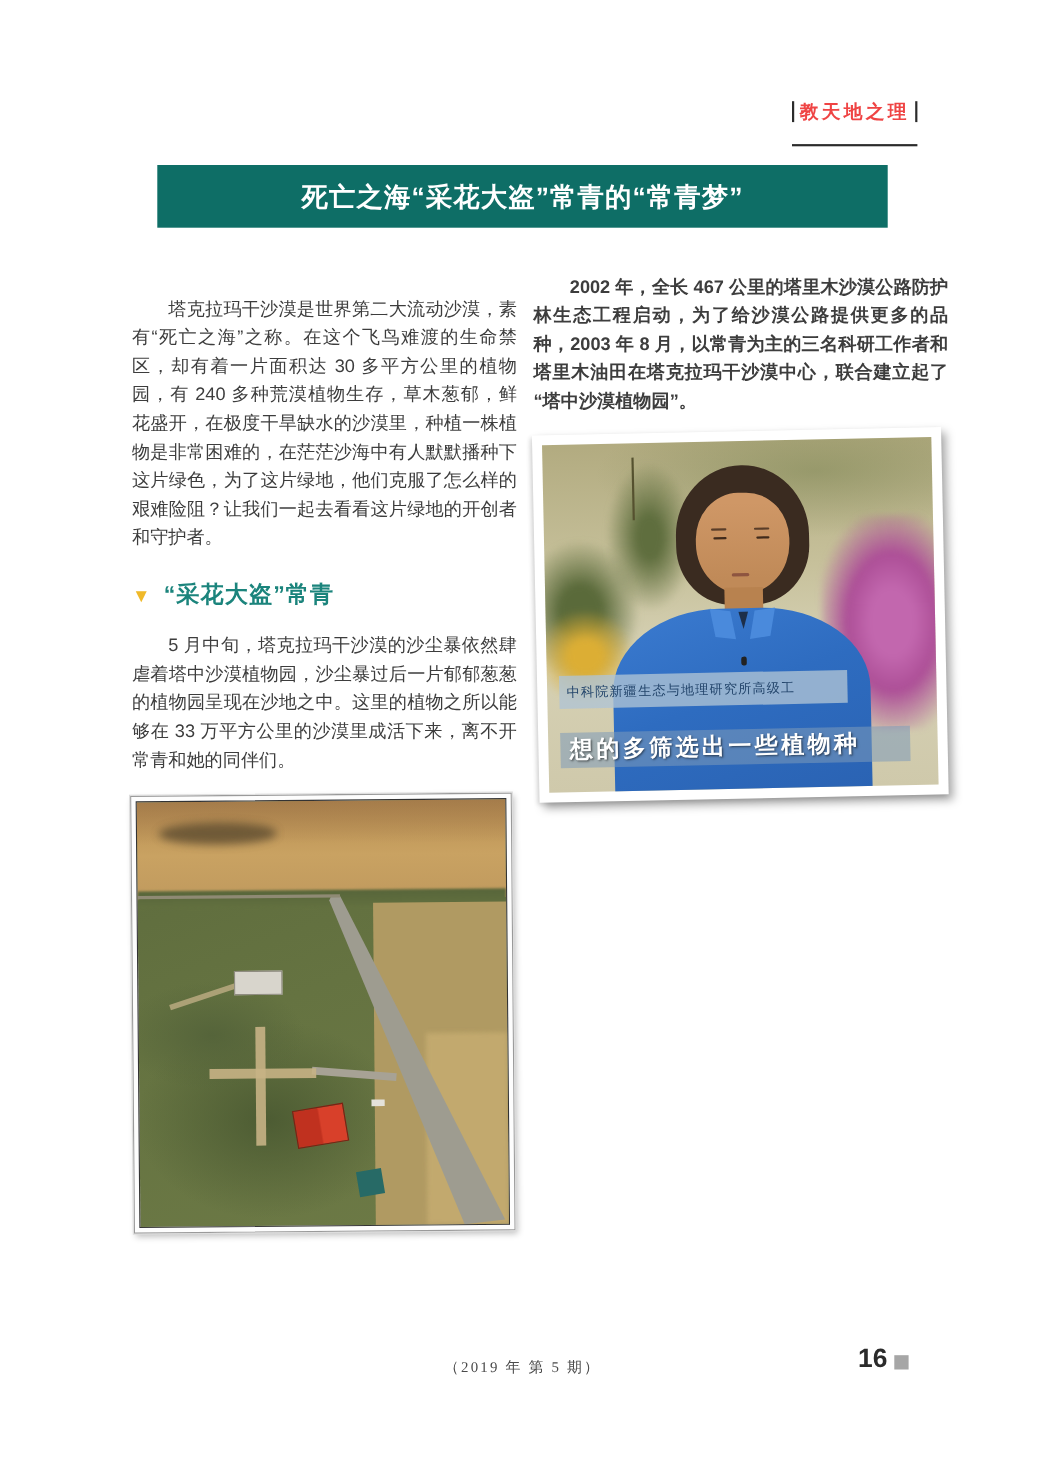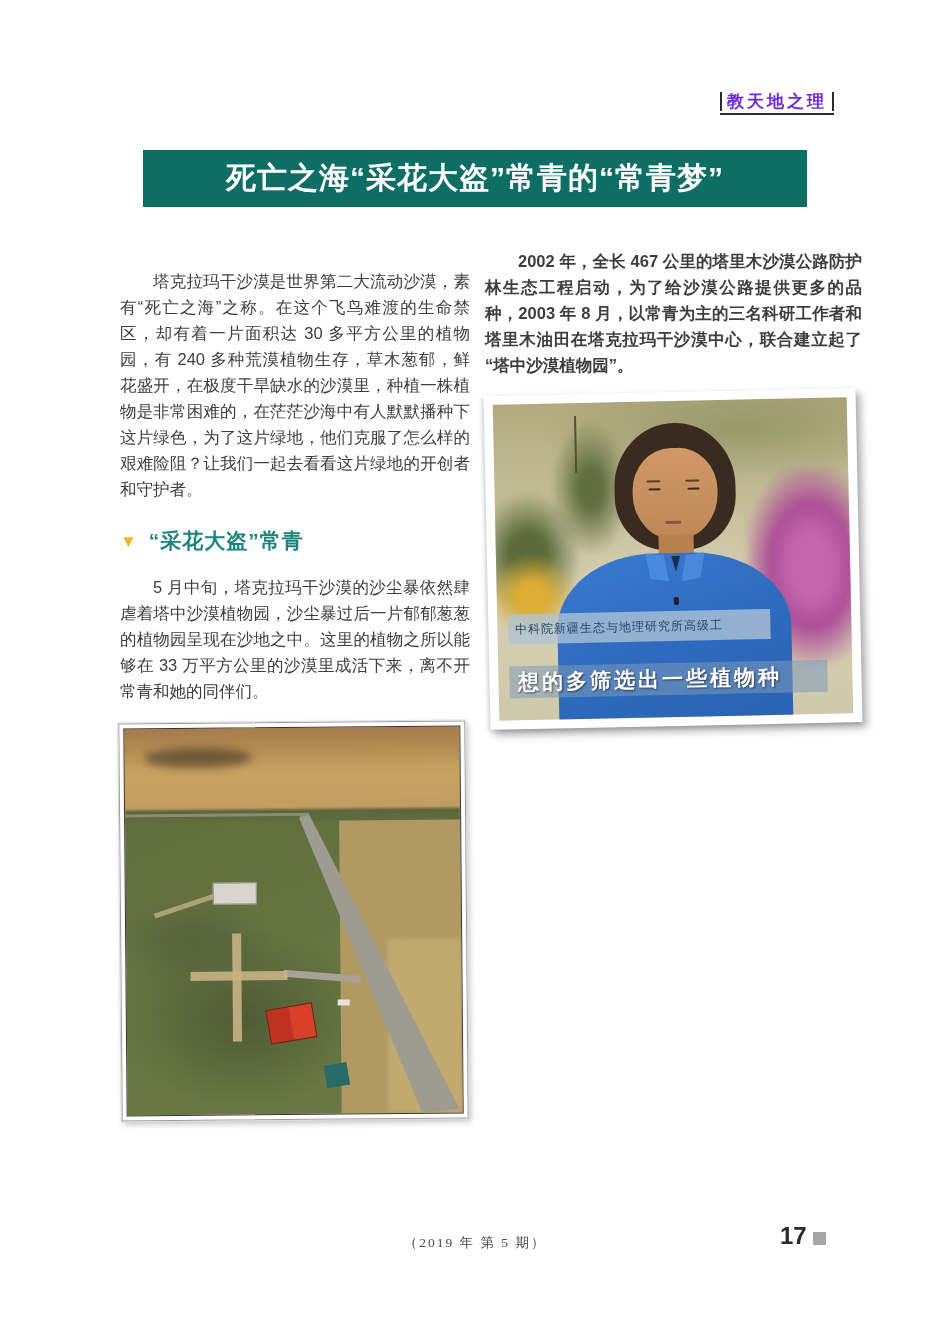--- a/index.html
+++ b/index.html
@@ -9,35 +9,35 @@
     background:#ffffff;
     font-family:"Liberation Sans","DejaVu Sans",sans-serif;
     color:#3d3d3d;
     overflow:hidden;
   }
 
   
   .header-tag {
     position:absolute; top:90px; right:116px;
     border-bottom:2px solid #2b2b2b;
-    padding-bottom:0;
+    padding-bottom:18px;
     font-family:"Liberation Serif","DejaVu Serif",serif;
-    font-weight:bold; font-size:17px; letter-spacing:3px; color:#6d28d9;
+    font-weight:bold; font-size:17px; letter-spacing:3px; color:#ef4444;
   }
   .header-tag .tag-inner {
     border-left:2px solid #2b2b2b; border-right:2px solid #2b2b2b;
     padding:0 5px;
   }
 
   
   .title-banner {
     position:absolute; top:150px; left:143px; width:664px; height:57px;
     background:#0e6e66;
     display:flex; align-items:center; justify-content:center;
-    color:#ffffff; font-size:30px; font-weight:bold; letter-spacing:1px;
+    color:#ffffff; font-size:24px; font-weight:bold; letter-spacing:1px;
   }
 
   
   .columns {
     position:absolute; top:248px; left:120px; width:742px;
     display:flex; gap:15px;
     font-size:16.5px; line-height:26px; text-align:justify;
   }
   .col-left  { width:350px; flex:none; }
   .col-right { flex:1; }
@@ -274,15 +274,15 @@
         </div>
       </div>
     </div>
 
 
   </div>
 </div>
 
 <div class="footer-issue">（2019 年 第 5 期）</div>
 <div class="footer-page">
-  <span class="page-num">17</span>
+  <span class="page-num">16</span>
   <span class="page-square"></span>
 </div>
 
 </body></html>

